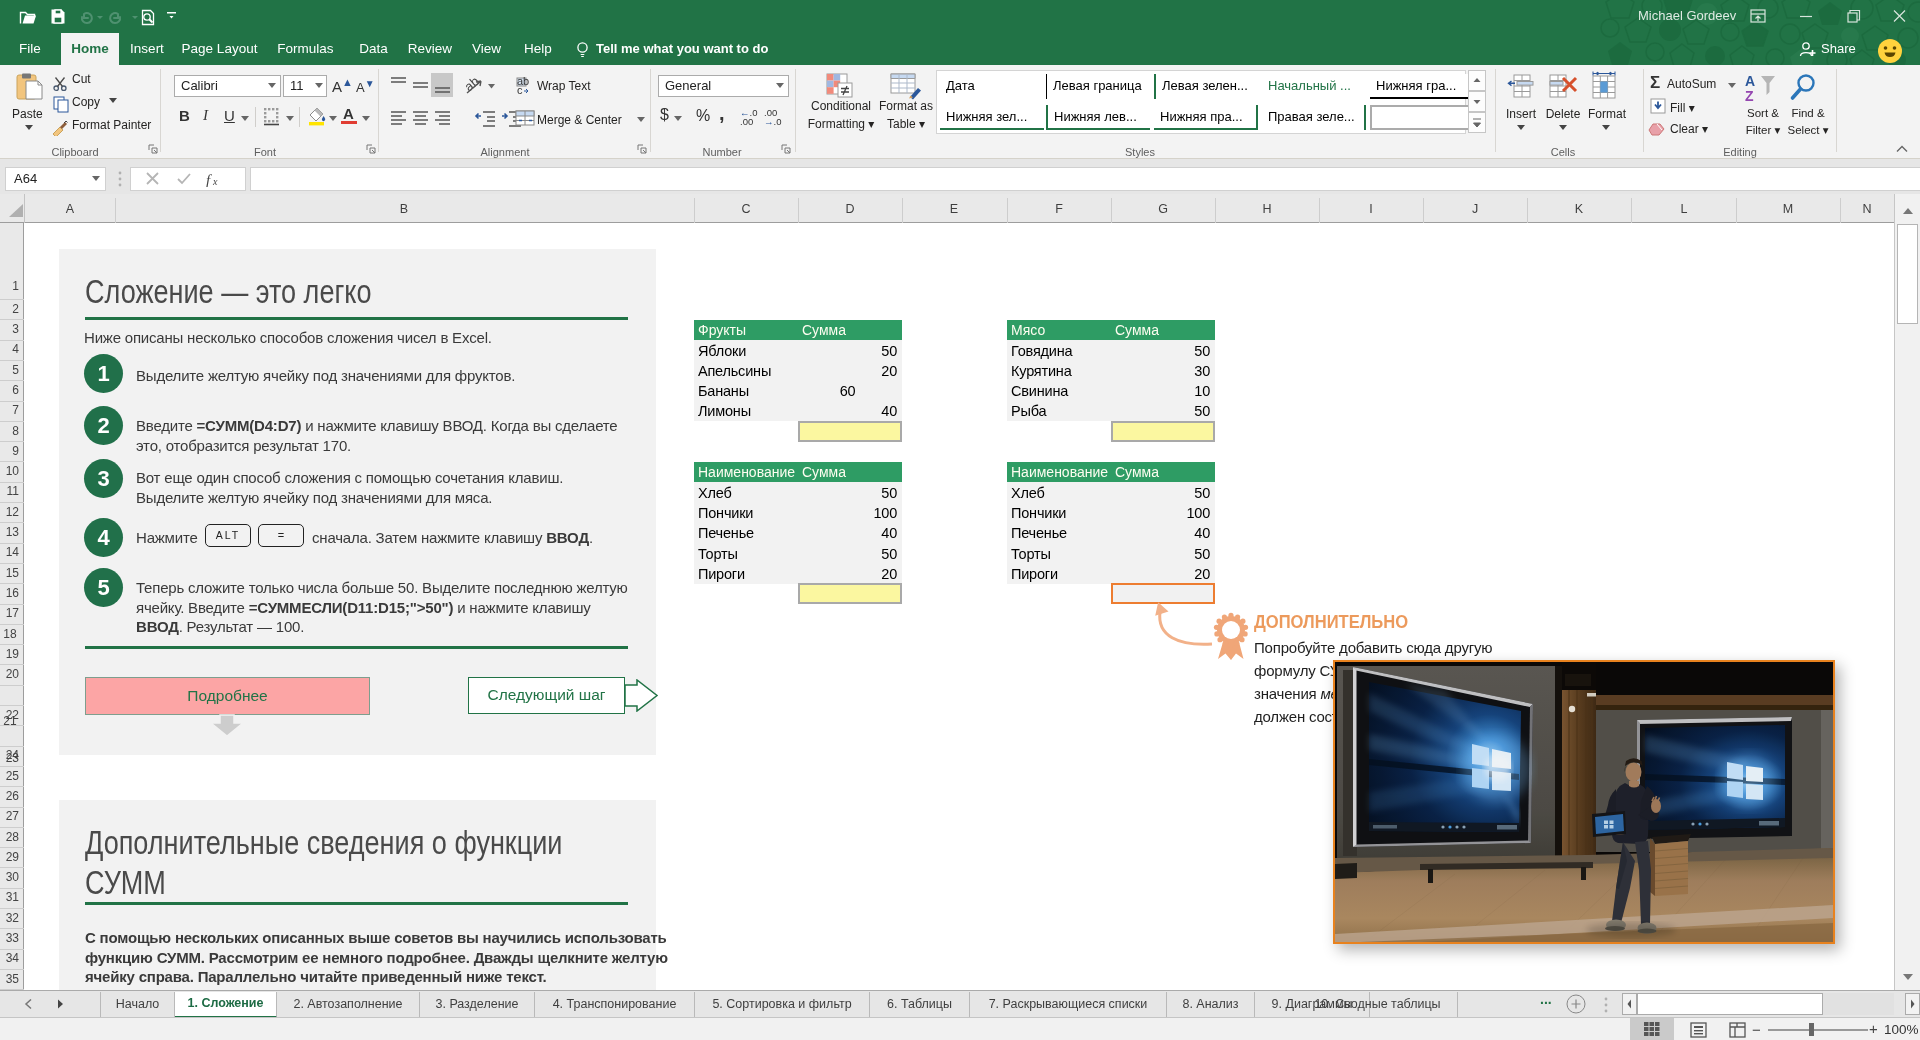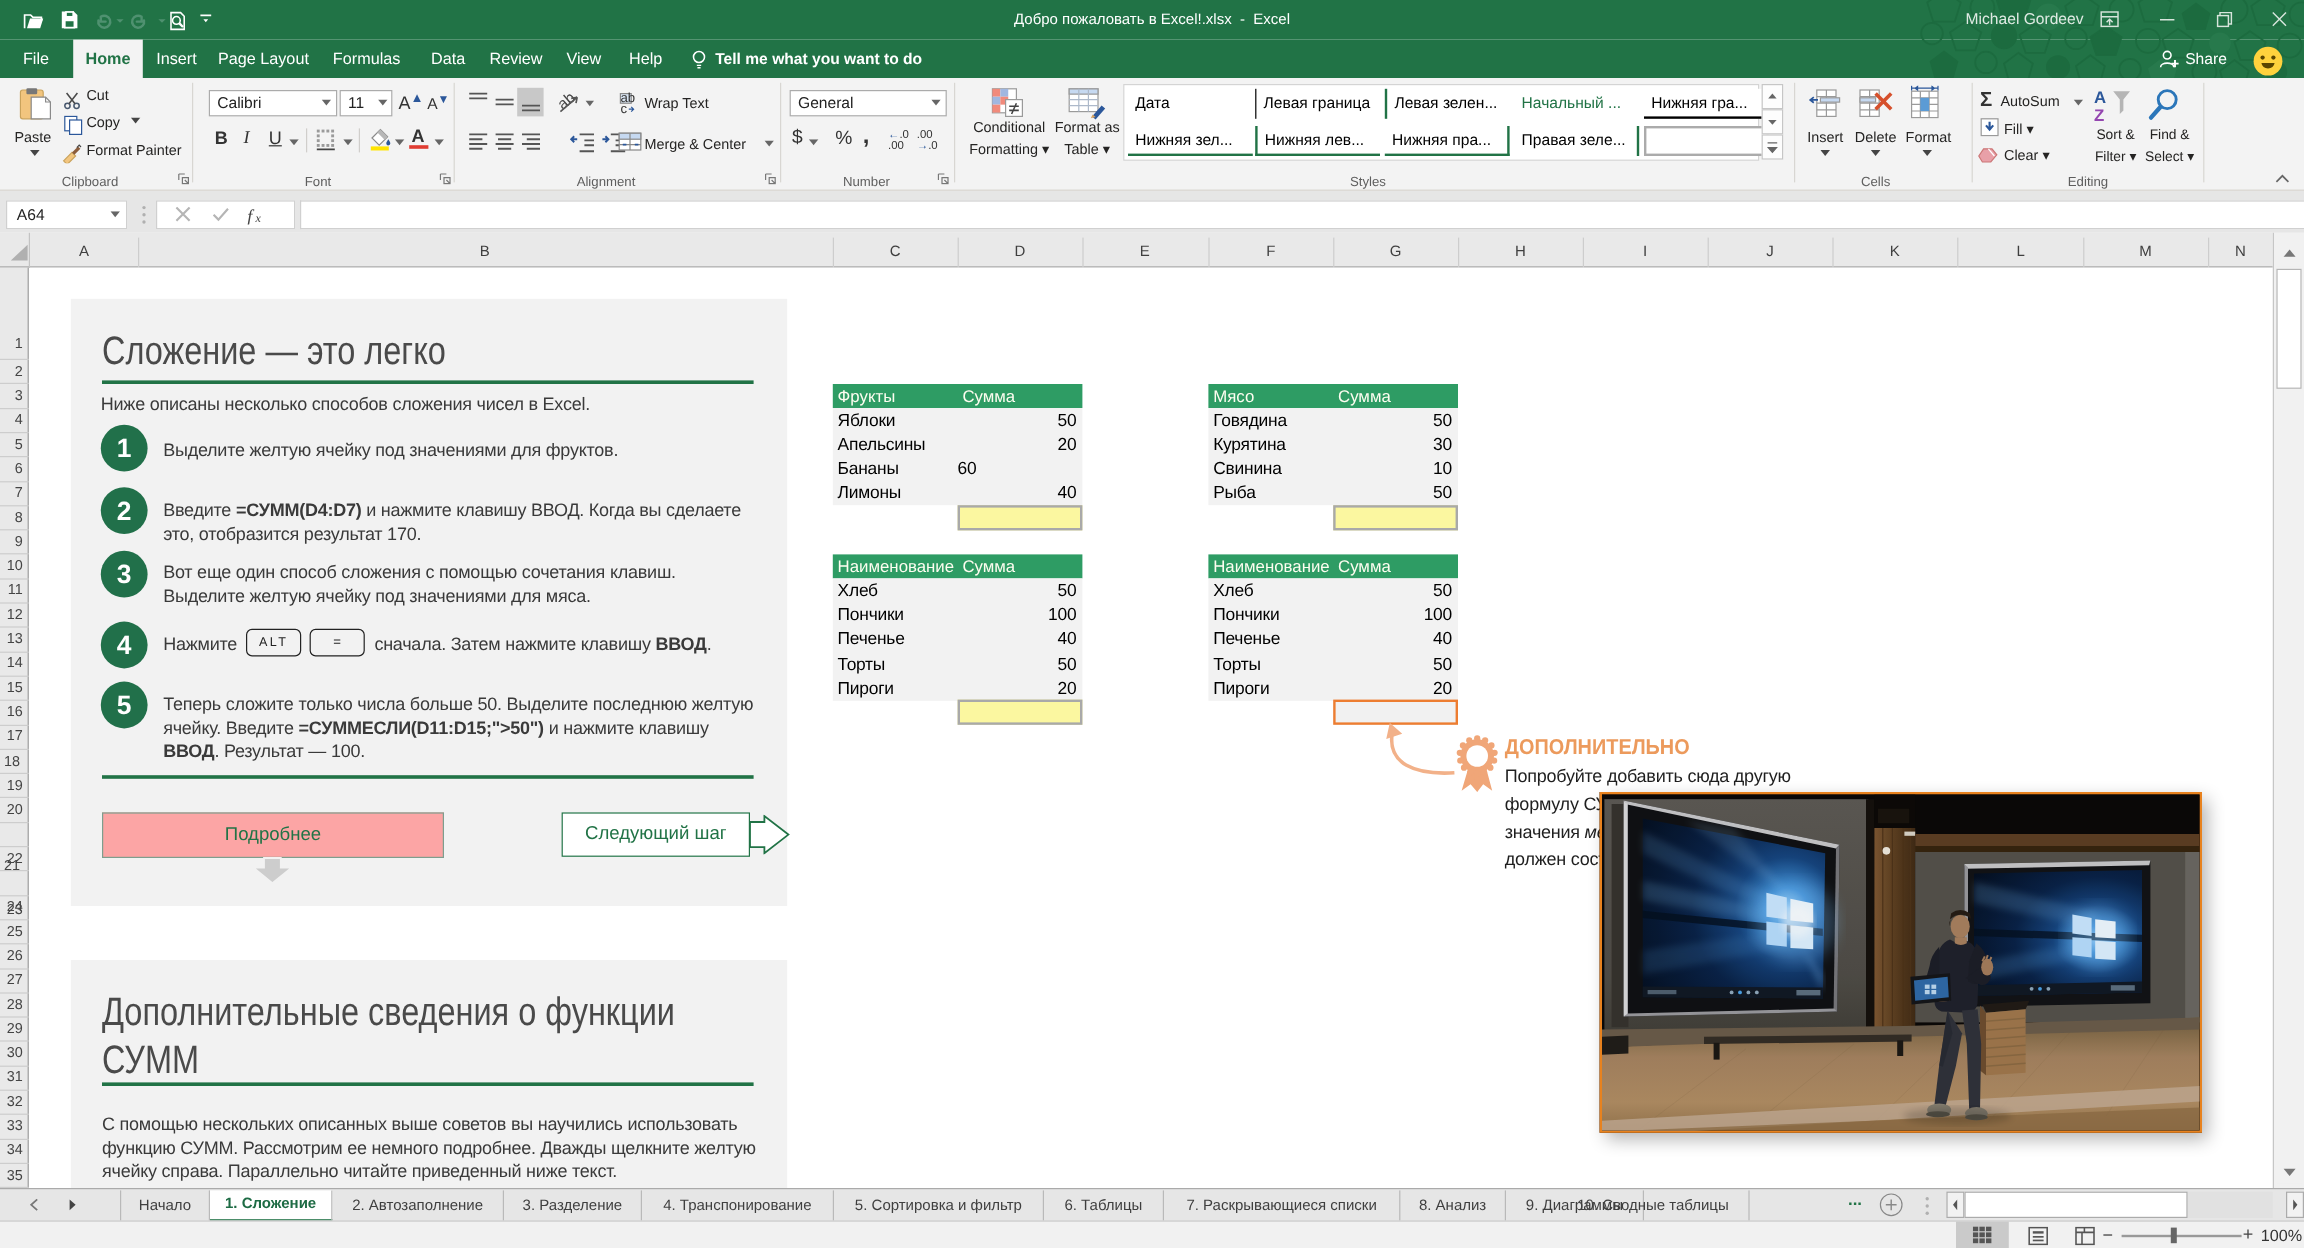--- a/index.html
+++ b/index.html
@@ -100,21 +100,20 @@
       <g transform="translate(122,2)" stroke="#fff" fill="none" stroke-width="1.3">
         <path d="M1.5 1.5 h8 l3 3 v11 h-11 Z"></path>
           <circle cx="6" cy="8" r="3.2"></circle>
           <path d="M8.3 10.3 l3.2 3.2" stroke-width="2"></path>
       </g>
       <g transform="translate(148,5)">
           <path d="M0 0 h9 v1.6 h-9 Z M2.5 4 h4 l-2 2.6 Z" fill="#fff"></path>
         </g>
     </svg>
   </div>
-  <div id="titletext">Добро пожаловать в Excel!.xlsx&nbsp;&nbsp;-&nbsp;&nbsp;Excel</div>
   <div class="abs" style="left:1638px;top:8px;color:#dfeae3;font-size:13px;z-index:6;">Michael Gordeev</div>
   <svg class="abs" style="left:1744px;top:8px;z-index:6" width="176" height="17" viewBox="0 0 176 17">
     <g stroke="#d7e5dc" fill="none" stroke-width="1.2">
       <rect x="7" y="2" width="14" height="12"></rect>
         <path d="M7 6 h14"></path>
         <path d="M14 13 v-4.5 M11.5 10.5 l2.5 -2.5 l2.5 2.5"></path>
       <path d="M56 8.5 h12"></path>
       <rect x="104" y="5" width="9" height="9"></rect>
         <path d="M106 5 v-2.5 h9.5 v9.5 h-2.5"></path>
       <path d="M150 2.5 l11 11 M161 2.5 l-11 11"></path>
@@ -601,33 +600,33 @@
     <path d="M10 1 h14 v8 h9 L17 22 L1 9 h9 Z" fill="#cdcdcd" stroke="#f2f2f2" stroke-width="1.5" transform="rotate(0 17 11)"></path>
   </svg>
   <div class="abs" style="left:443px;top:454px;width:157px;height:37px;background:#fff;border:1.5px solid #217346;font-size:15.5px;color:#217346;text-align:center;line-height:34px;">Следующий шаг</div>
   <svg class="abs" style="left:599px;top:456px" width="35" height="33" viewBox="0 0 35 33">    
       <path d="M1 6 h12 v-5 l20 15.5 L13 32 v-5 h-12 Z" fill="#fff" stroke="#217346" stroke-width="1.5"></path>
   </svg>
 
   <div class="panel" style="left:34px;top:577px;width:597px;height:190px;"></div>
   <div class="abs" style="left:60px;top:600px;font-size:33px;color:#4a4a4a;line-height:40px;transform:scaleX(0.82);transform-origin:left;white-space:nowrap;">Дополнительные сведения о функции<br>СУММ</div>
   <div class="abs" style="left:60px;top:679px;width:543px;height:3px;background:#217346;"></div>
-  <div class="stept" style="left:60px;top:705px;">С помощью нескольких описанных выше советов вы научились использовать<br>функцию СУММ. Рассмотрим ее немного подробнее. Дважды щелкните желтую<br>ячейку справа. Параллельно читайте приведенный ниже текст.</div>
+  <div class="stept" style="left:60px;top:705px;font-weight:bold;">С помощью нескольких описанных выше советов вы научились использовать<br>функцию СУММ. Рассмотрим ее немного подробнее. Дважды щелкните желтую<br>ячейку справа. Параллельно читайте приведенный ниже текст.</div>
 
   <div class="greenrow" style="left:669px;top:96.5px;width:208px;height:20.5px;">
       <span style="position:absolute;left:4px;top:2px;">Фрукты</span>
       <span style="position:absolute;left:108px;top:2px;">Сумма</span>
     </div>
   <div class="tbody" style="left:669px;top:117px;width:208px;height:81px;"></div>
   <div class="cellt" style="left:673px;top:119.5px;">Яблоки</div>
     <div class="cellt" style="left:773px;top:119.5px;width:99px;text-align:right;">50</div>
   <div class="cellt" style="left:673px;top:139.5px;">Апельсины</div>
     <div class="cellt" style="left:773px;top:139.5px;width:99px;text-align:right;">20</div>
   <div class="cellt" style="left:673px;top:160px;">Бананы</div>
-    <div class="cellt" style="left:773px;top:160px;width:99px;text-align:left;">60</div>
+    <div class="cellt" style="left:773px;top:160px;width:99px;text-align:center;">60</div>
   <div class="cellt" style="left:673px;top:180px;">Лимоны</div>
     <div class="cellt" style="left:773px;top:180px;width:99px;text-align:right;">40</div>
   <div class="yellow" style="left:773px;top:198px;width:104px;height:21px;"></div>
 
   <div class="greenrow" style="left:982px;top:96.5px;width:208px;height:20.5px;">
       <span style="position:absolute;left:4px;top:2px;">Мясо</span>
       <span style="position:absolute;left:108px;top:2px;">Сумма</span>
     </div>
   <div class="tbody" style="left:982px;top:117px;width:208px;height:81px;"></div>
   <div class="cellt" style="left:986px;top:119.5px;">Говядина</div>

